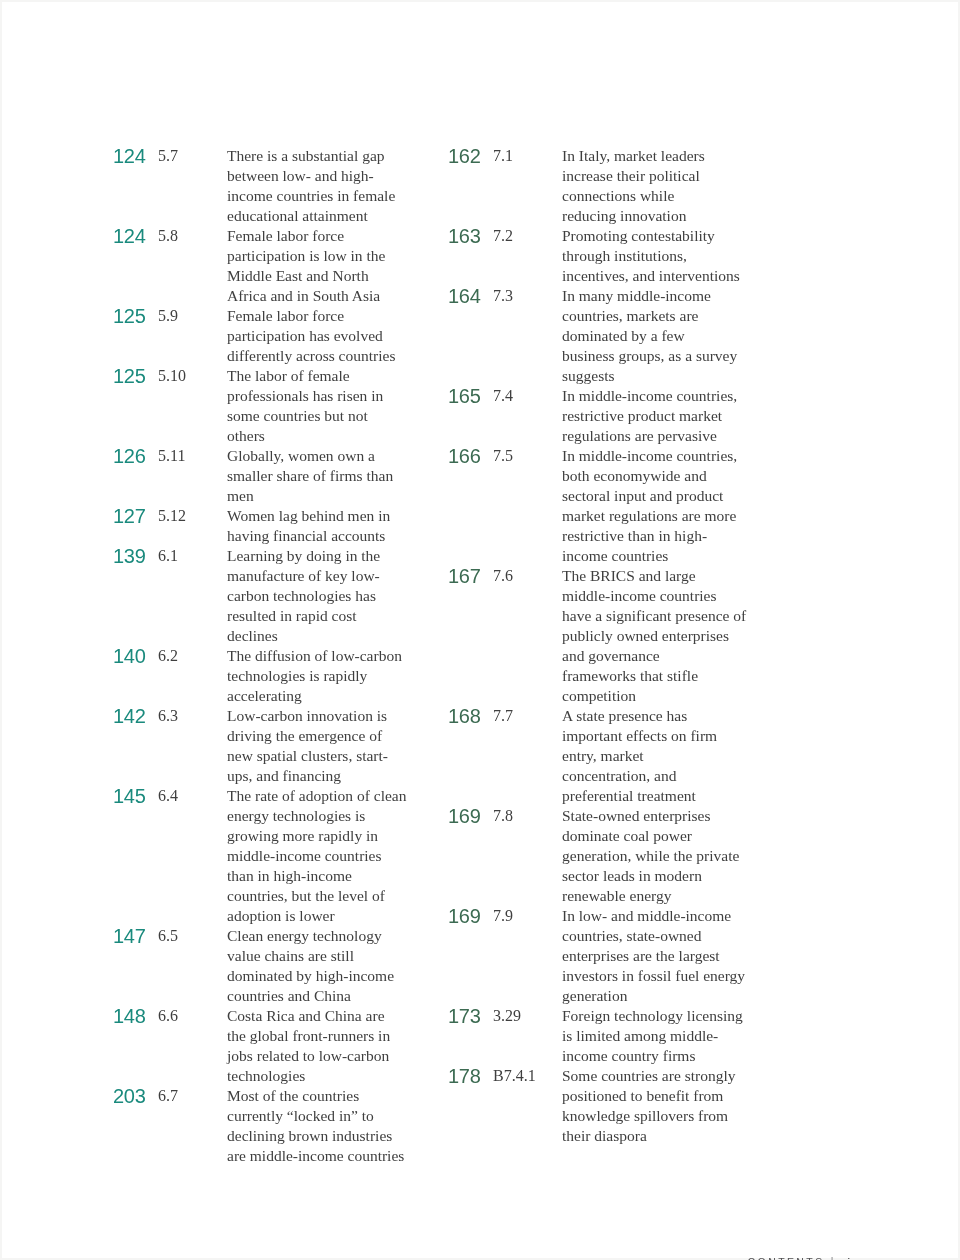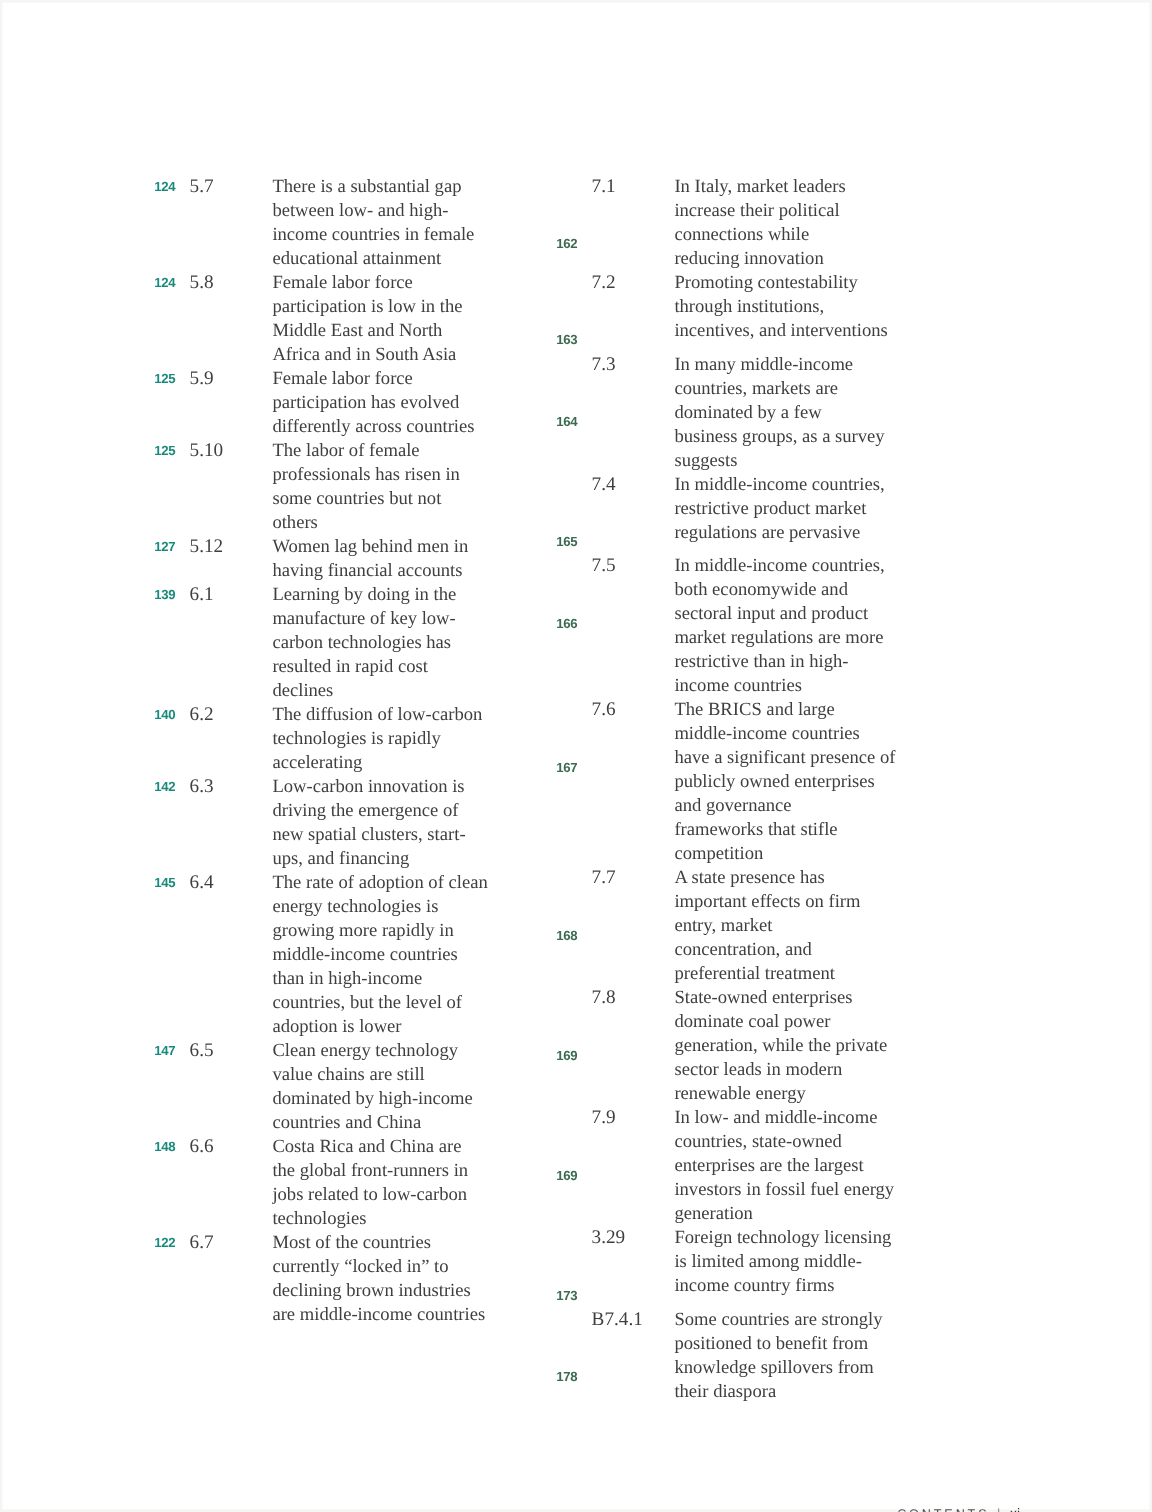--- a/index.html
+++ b/index.html
@@ -18,28 +18,28 @@
   .col-left{left:113px;width:308px;}
   .col-right{left:448px;width:320px;}
   .entry{
     display:grid;
     grid-template-columns:33px 57px auto;
     column-gap:12px;
     align-items:start;
   }
   .pg{
     font-family:"Liberation Sans", sans-serif;
-    font-weight:bold;
-    font-size:11px;
+    font-weight:normal;
+    font-size:20px;
     line-height:20px;
-    text-align:right;
+    text-align:left;
     letter-spacing:-0.3px;
   }
   .col-left .pg{color:var(--pg-left,#1a8a7d);}
-  .col-right .pg{color:var(--pg-right,#3c6b52);margin-top:48px;}
+  .col-right .pg{color:var(--pg-right,#3c6b52);}
   .fig{
     font-size:16px;
     line-height:20px;
   }
   .cap{
     font-size:15.5px;
     line-height:20px;
     white-space:pre;
   }
   .footer{
@@ -99,20 +99,27 @@
 
     <div class="entry">
       <span class="pg">125</span>
       <span class="fig">5.10</span>
       <span class="cap">The labor of female
 professionals has risen in
 some countries but not
 others</span>
     </div>
 
+    <div class="entry">
+      <span class="pg">126</span>
+      <span class="fig">5.11</span>
+      <span class="cap">Globally, women own a
+smaller share of firms than
+men</span>
+    </div>
 
     <div class="entry">
       <span class="pg">127</span>
       <span class="fig">5.12</span>
       <span class="cap">Women lag behind men in
 having financial accounts</span>
     </div>
 
     <div class="entry">
       <span class="pg">139</span>
@@ -165,21 +172,21 @@
     <div class="entry">
       <span class="pg">148</span>
       <span class="fig">6.6</span>
       <span class="cap">Costa Rica and China are
 the global front-runners in
 jobs related to low-carbon
 technologies</span>
     </div>
 
     <div class="entry">
-      <span class="pg">122</span>
+      <span class="pg">203</span>
       <span class="fig">6.7</span>
       <span class="cap">Most of the countries
 currently “locked in” to
 declining brown industries
 are middle-income countries</span>
     </div>
   </div>
   <div class="col col-right">
     <div class="entry">
       <span class="pg">162</span>

